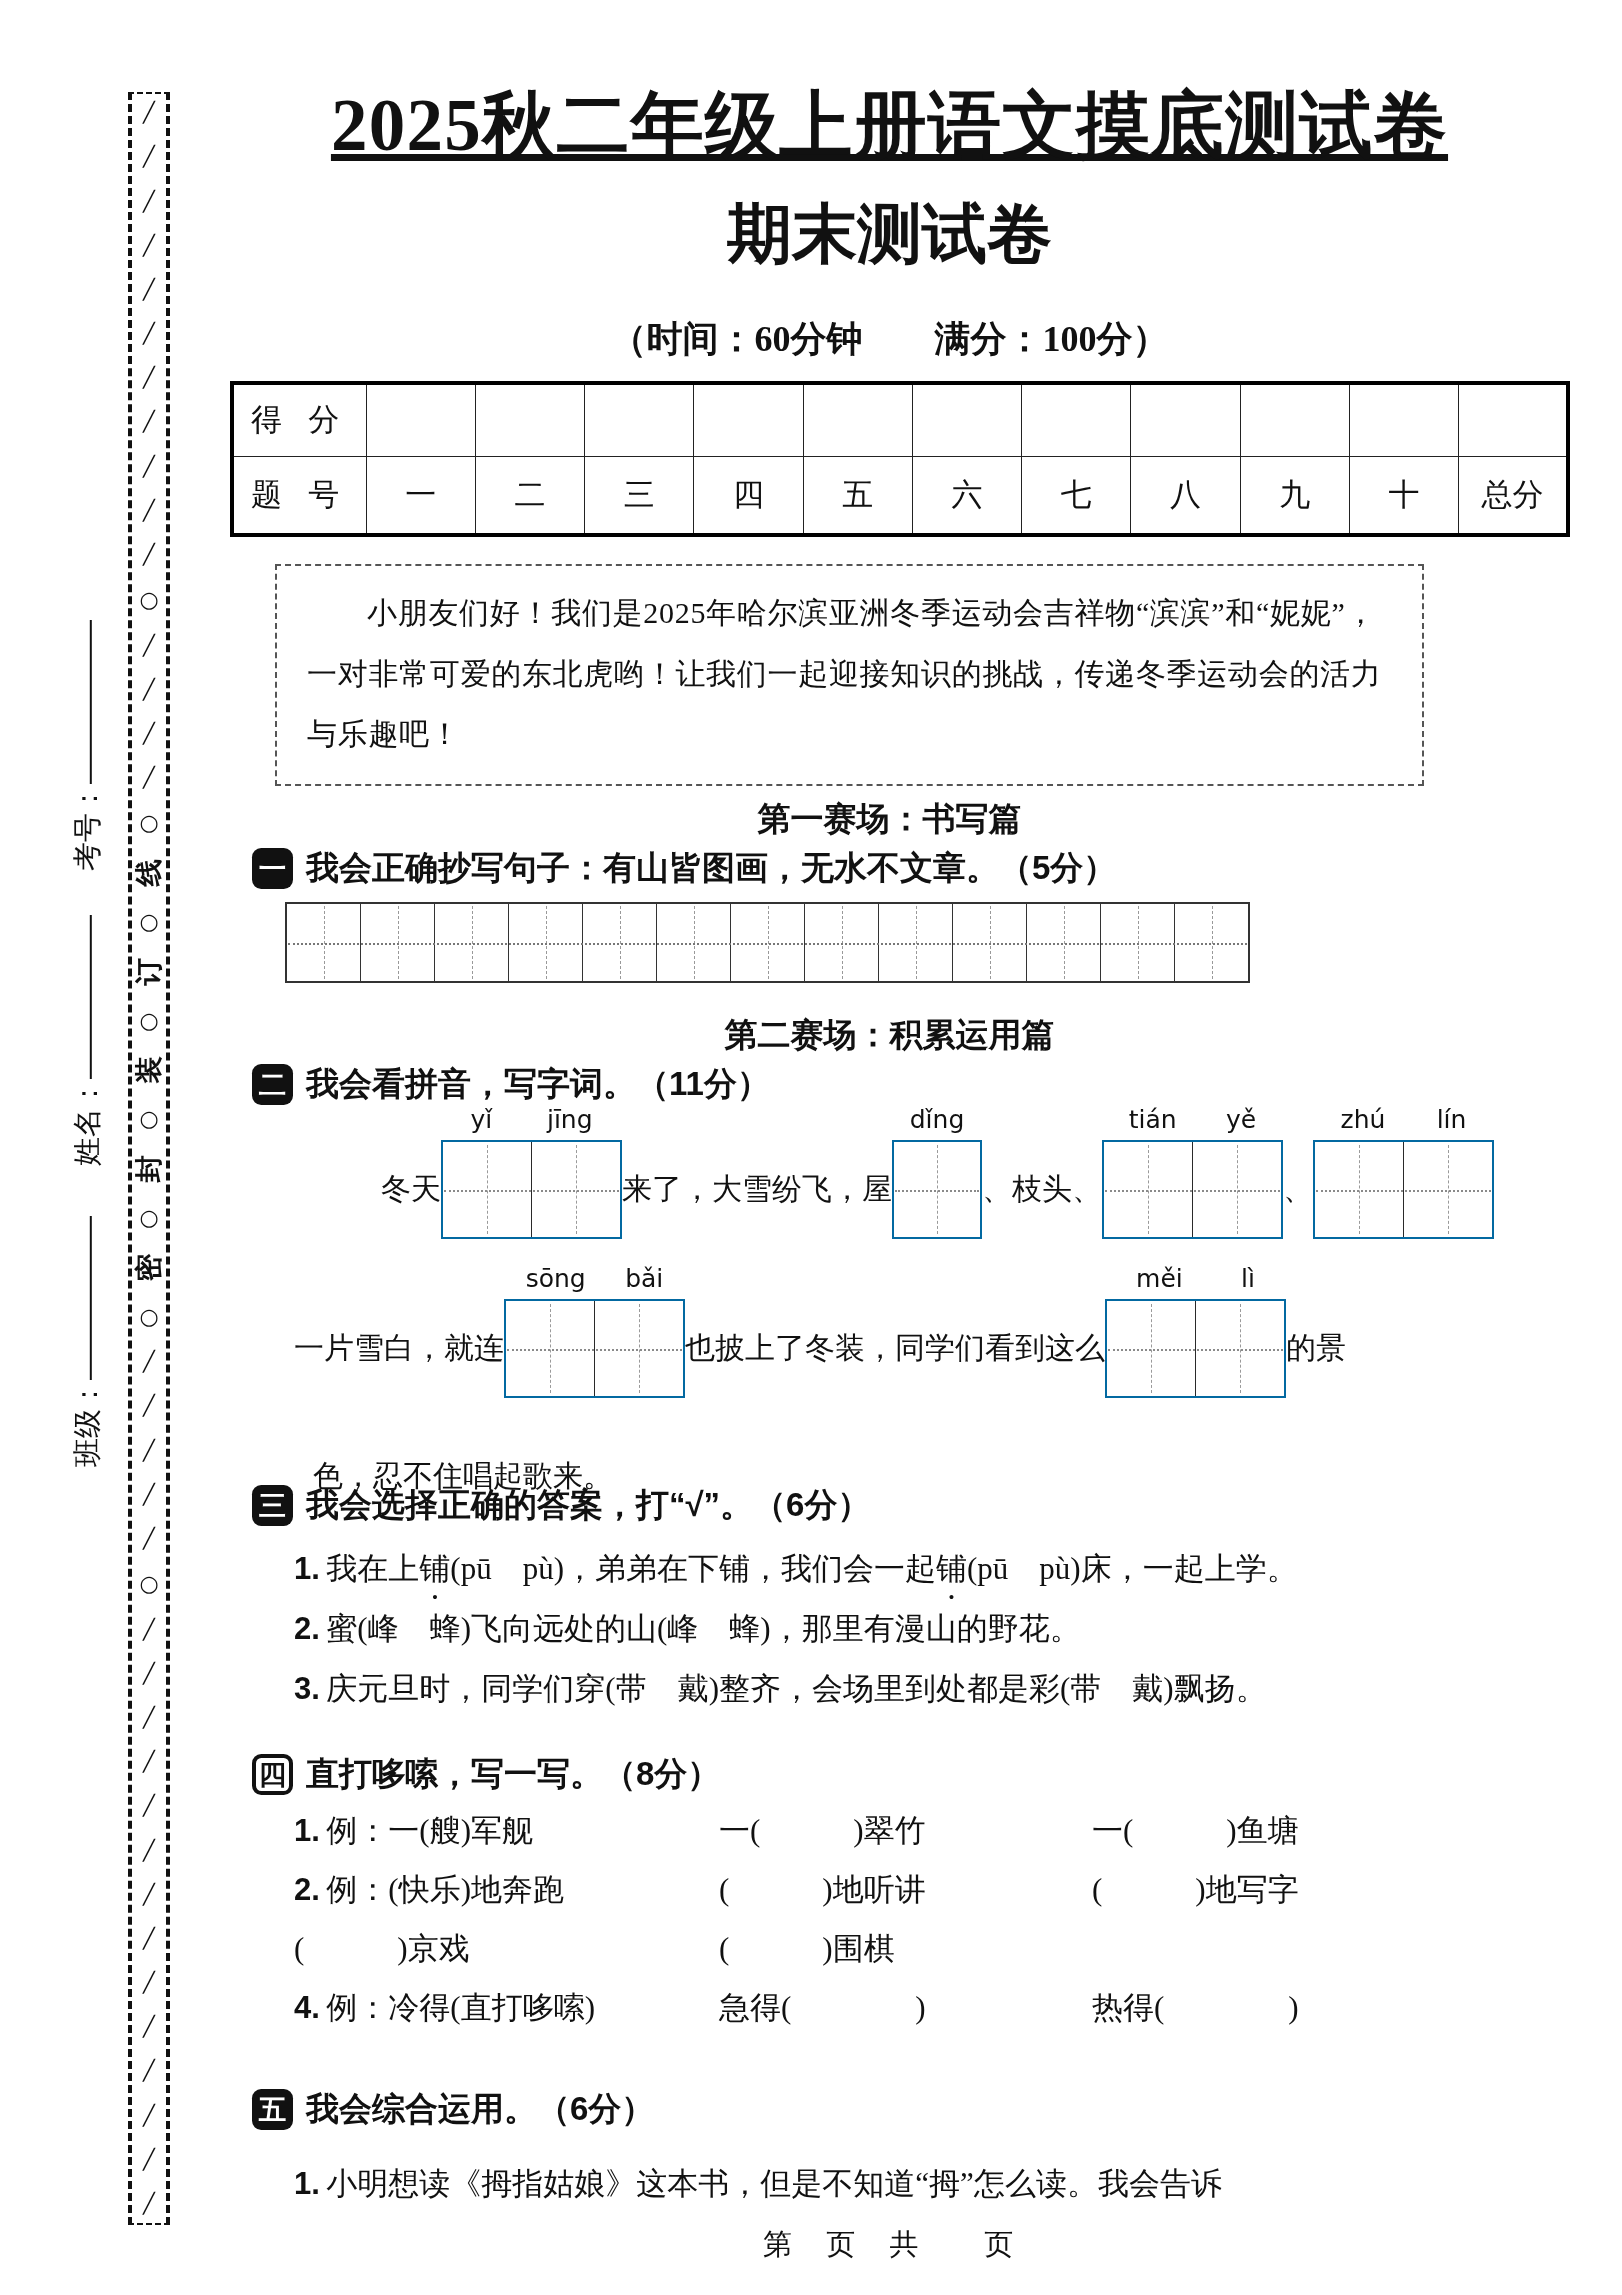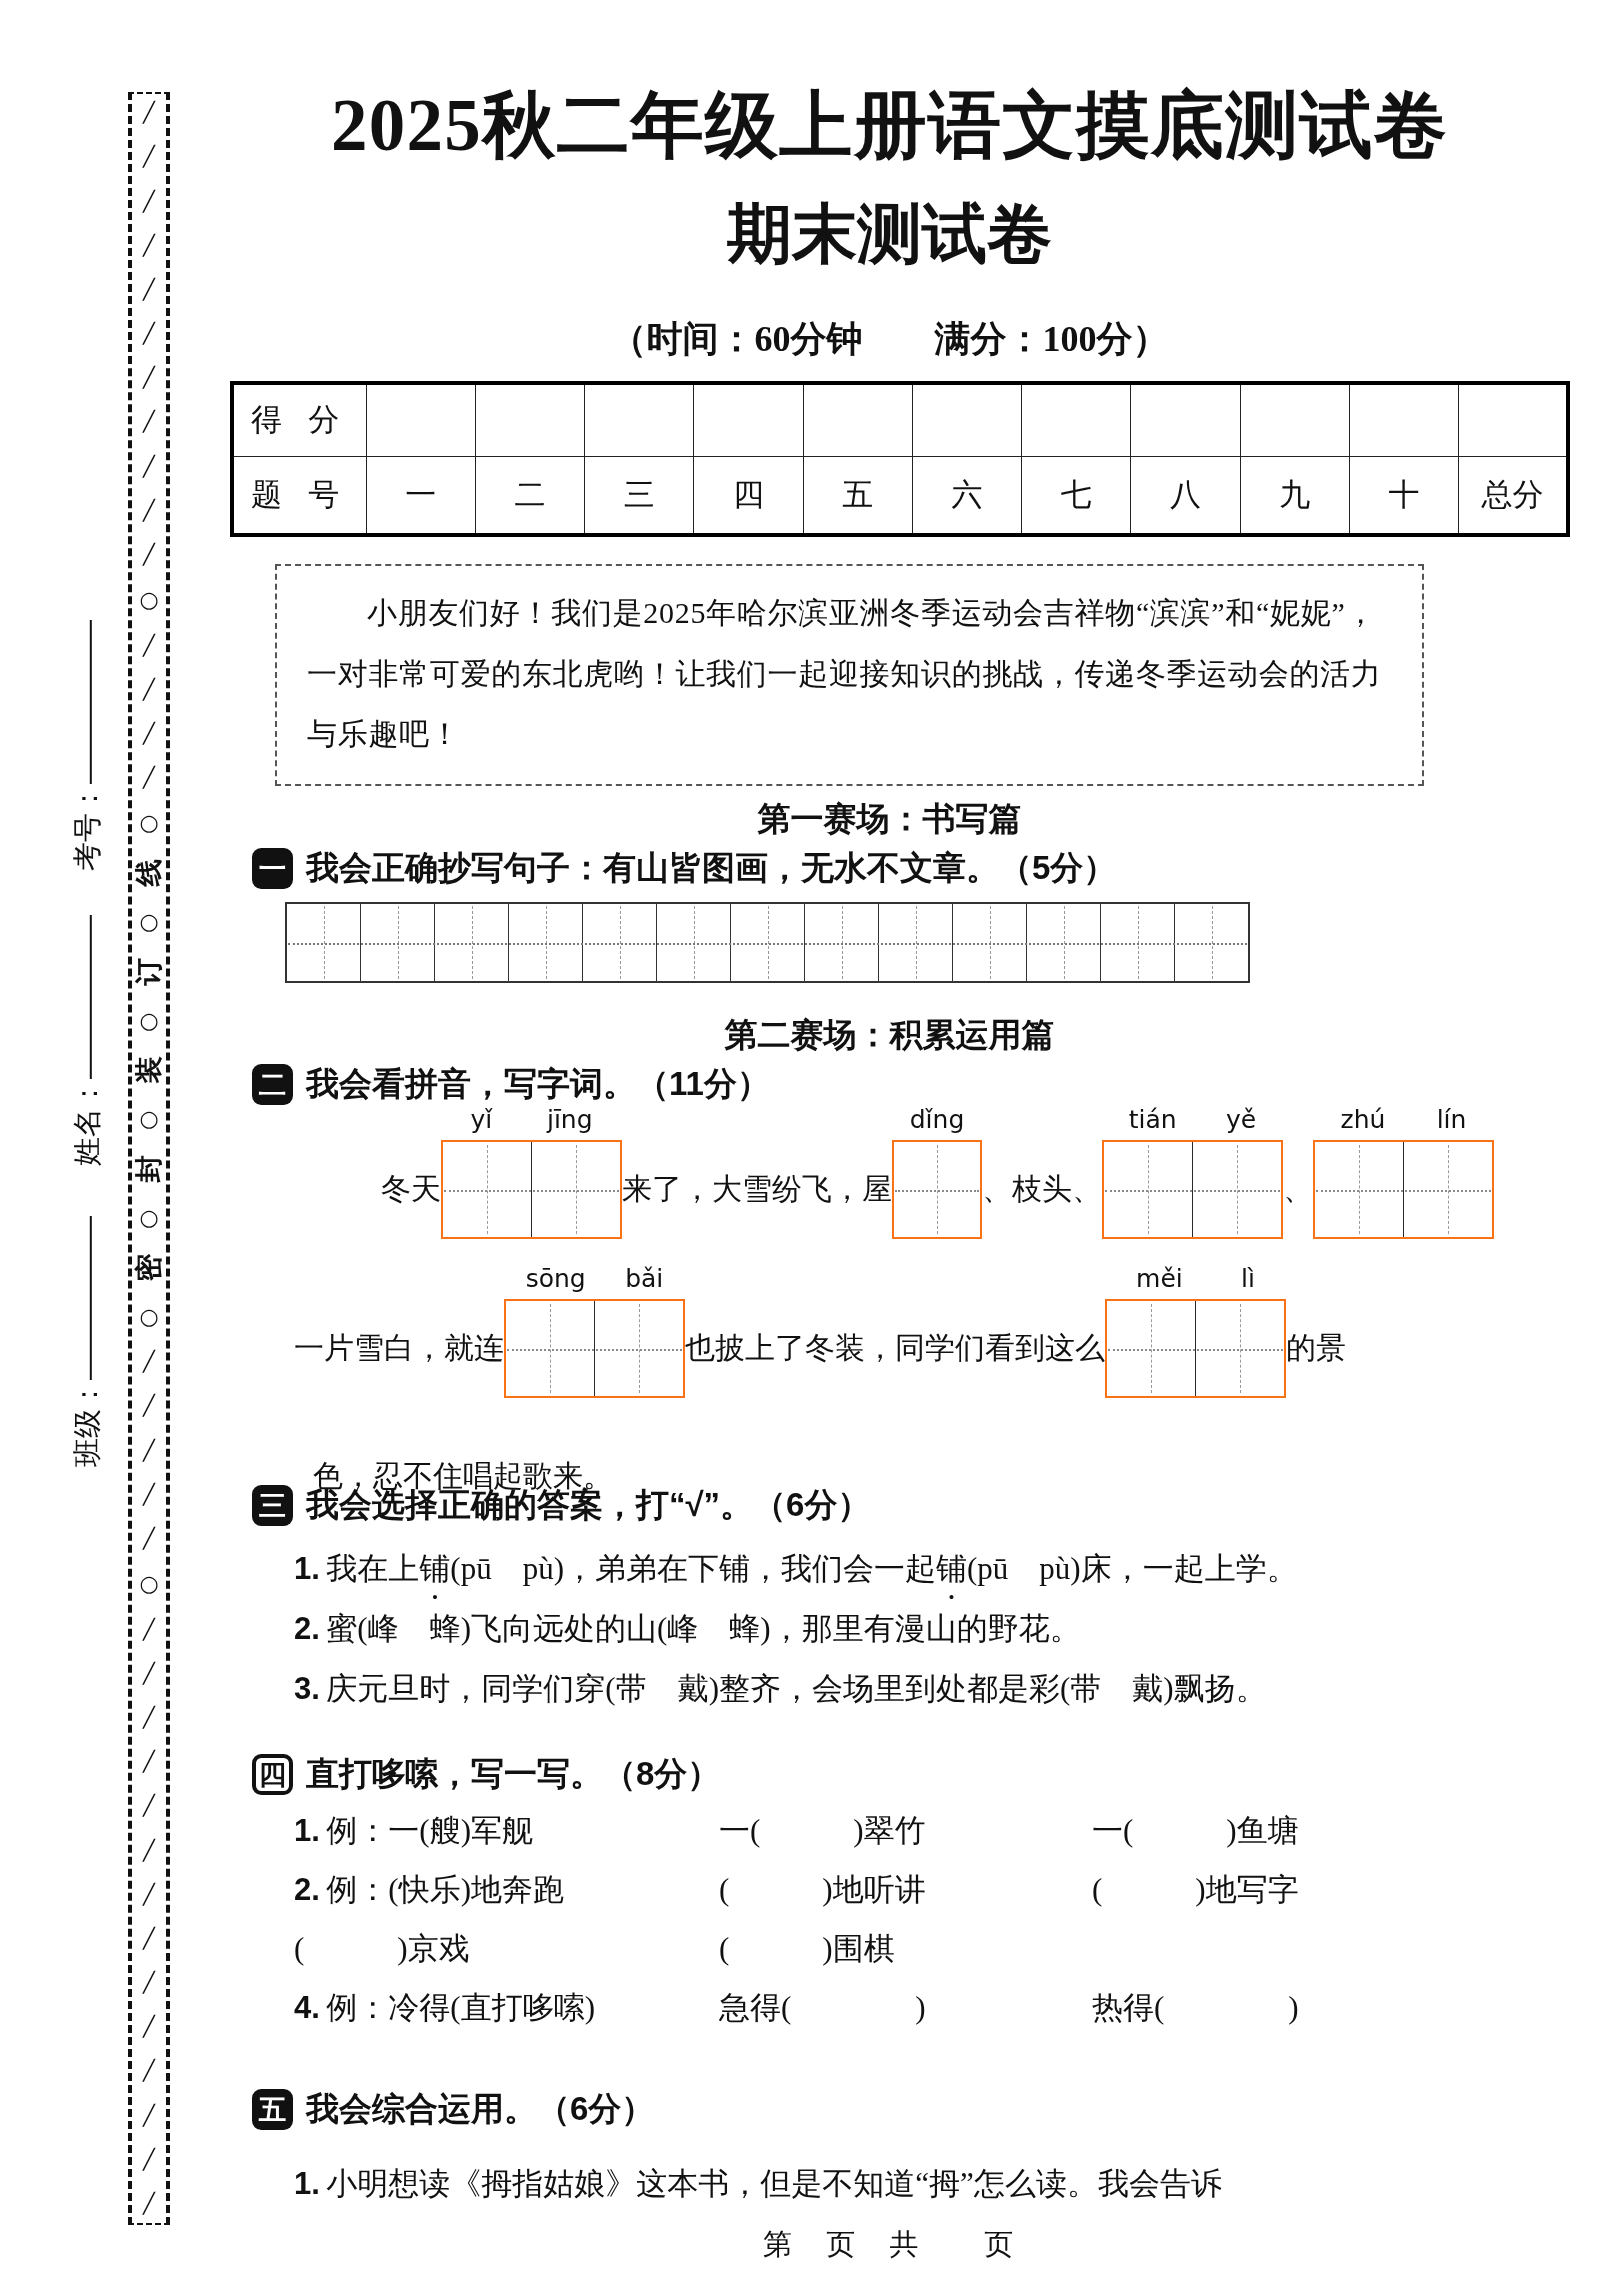--- a/index.html
+++ b/index.html
@@ -17,21 +17,21 @@
 
   .margin-field { position:absolute; width:301px; height:39px; transform:rotate(-90deg);
     display:flex; align-items:baseline; justify-content:center; font-size:29px; white-space:nowrap; }
   .margin-field .blank { display:inline-block; width:164px; border-bottom:2px solid #111; transform:translateY(-5.2px); }
   #field-kaohao { left:-63px; top:726px; }
   #field-xingming { left:-63px; top:1021px; }
   #field-banji { left:-63px; top:1322px; }
 
   
   .page-title { position:absolute; left:196px; top:77px; width:1387px; text-align:center;
-    font-size:73px; font-weight:900; letter-spacing:1.3px; }
+    font-size:73px; font-weight:900; letter-spacing:1.3px;text-decoration:underline; }
   .page-subtitle { position:absolute; left:196px; top:190px; width:1387px; text-align:center;
     font-size:65px; font-weight:900; }
   .exam-meta { position:absolute; left:196px; top:315px; width:1387px; text-align:center;
     font-size:36px; font-weight:700; }
 
   
   table.score { position:absolute; left:230px; top:381px; width:1340px; border-collapse:collapse;
     border:4.6px solid #000; table-layout:fixed; }
   table.score td { border:1.3px solid #222; text-align:center; vertical-align:middle;
     font-size:31px; height:73px; }
@@ -61,21 +61,21 @@
   .wcell:last-child { border-right:none; }
   .wcell::before { content:""; position:absolute; left:50%; top:2px; bottom:2px; border-left:1.3px dashed #999; }
   .wgrid::after { content:""; position:absolute; left:1.3px; right:1.3px; top:50%; border-top:2px dotted #777; }
 
   
   .q2line { position:absolute; display:flex; align-items:center; height:99px;
     font-size:30px; white-space:nowrap; }
   #q2-line1 { left:381px; top:1140px; }
   #q2-line2 { left:294px; top:1299px; }
   .q2tail { position:absolute; left:313px; top:1440px; font-size:30px;margin-top:16px; }
-  .pbox { position:relative; display:inline-flex; height:99px; border:2px solid #f97316; align-self:center; background:#fff; }
+  .pbox { position:relative; display:inline-flex; height:99px; border:2px solid #0369a1; align-self:center; background:#fff; }
   .pcell { flex:1 0 0; position:relative; border-right:1.3px solid #2a2a2a; }
   .pcell:last-child { border-right:none; }
   .pcell::before { content:""; position:absolute; left:50%; top:2.6px; bottom:2.6px; border-left:1.3px dashed #9a9a9a; }
   .pbox::after { content:""; position:absolute; left:1.3px; right:1.3px; top:50%; border-top:2px dotted #8a8a8a; }
   .py { position:absolute; top:-37px; left:0; right:0; display:flex; justify-content:space-around;
     font-family:"DejaVu Sans",sans-serif; font-size:25px; color:#111; }
   .py i { font-style:normal; }
 
   
   .q3items { position:absolute; left:294px; top:1548px; display:flex; flex-direction:column; gap:18px;

